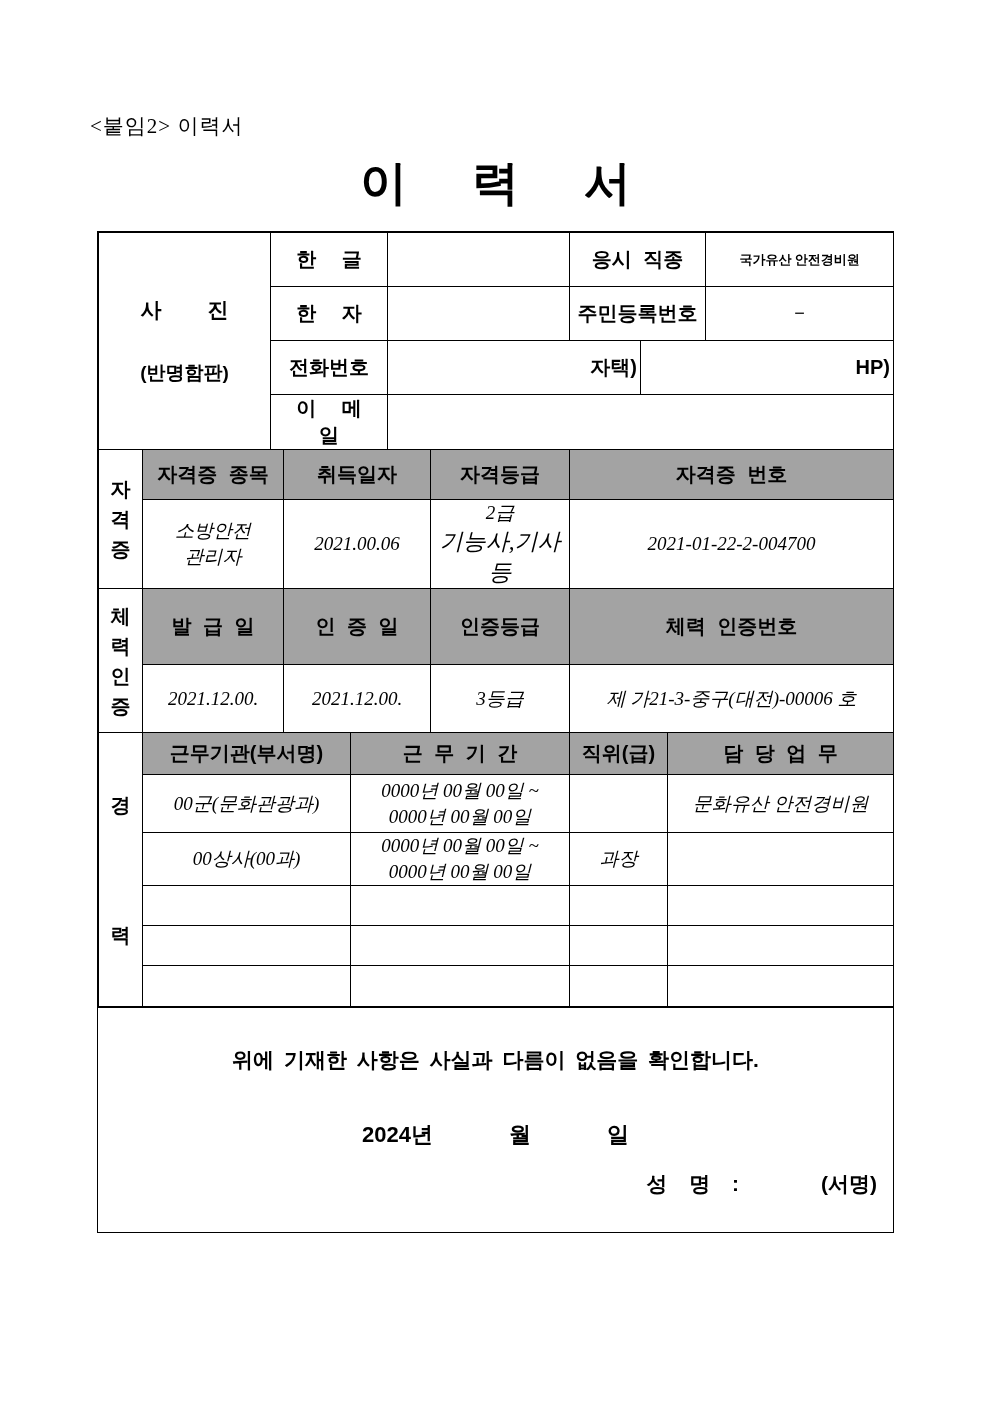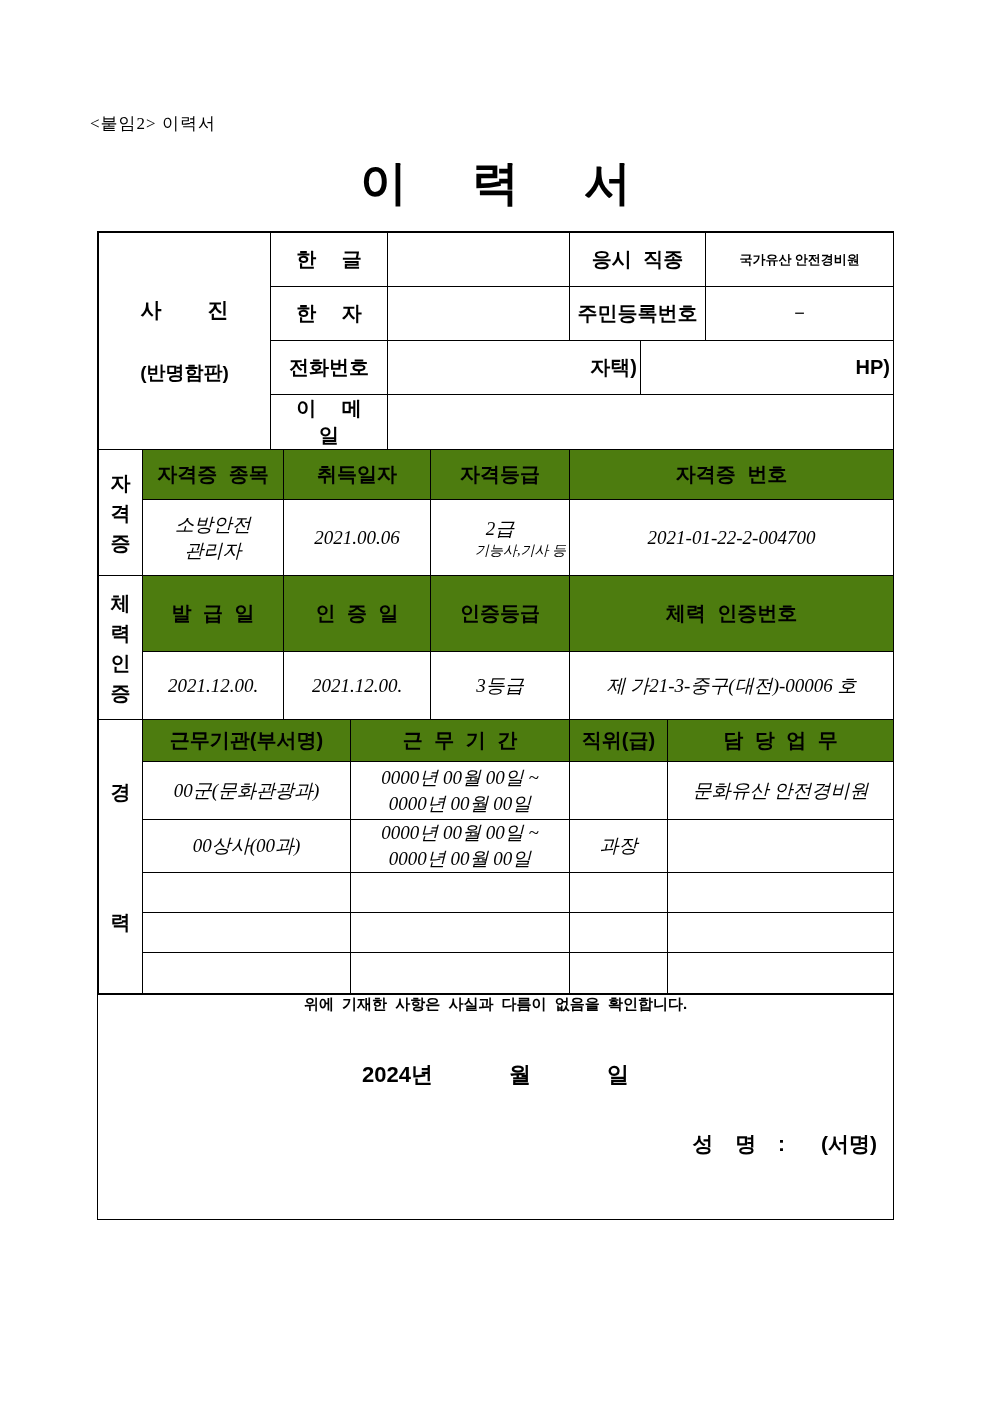--- a/index.html
+++ b/index.html
@@ -3,58 +3,58 @@
 <meta charset="utf-8">
 <style>
   * { box-sizing: border-box; }
   html, body { margin: 0; padding: 0; }
   body {
     width: 992px; height: 1403px; background: #ffffff; color: #000;
     font-family: "Liberation Sans", sans-serif; position: relative;
   }
   .attachment {
     position: absolute; left: 90px; top: 112px;
-    font-family: "Liberation Serif", serif; font-size: 17px; letter-spacing: 1px;
+    font-family: "Liberation Serif", serif; font-size: 21px; letter-spacing: 1px;
   }
   .doc-title {
     position: absolute; left: 98px; top: 152px; width: 795px;
     text-align: center; font-size: 47px; font-weight: bold; word-spacing: 52px;
   }
   .sheet {
     position: absolute; left: 97px; top: 231px; width: 797px;
     border: 1px solid #000;
   }
   table.t { border-collapse: collapse; table-layout: fixed; width: 795px; }
   table.t + table.t { margin-top: -1px; }
   td { border: 1px solid #000; padding: 0 3px; overflow: hidden; vertical-align: middle; }
-  .gray { background: #4d7c0f; }
+  .gray { background: #a3a3a3; }
   .lbl { font-weight: bold; font-size: 20px; text-align: center; word-spacing: 6px; }
   .ws-wide { word-spacing: 20px; }
   .val { font-family: "Liberation Serif", serif; font-style: italic; font-size: 19px; text-align: center; }
-  .val-xs { font-size: 14px; text-align: right; }
+  .val-xs { font-size: 23px; }
   .photo { text-align: center; }
   .photo-main { font-weight: bold; font-size: 21px; word-spacing: 40px; margin-bottom: 12px; }
   .photo-note { font-weight: bold; font-size: 19px; margin-top: 36px; }
   .jobval { font-family: "Liberation Serif", serif; font-weight: bold; font-size: 13px; text-align: center; padding: 0 1px; }
   .dash { font-size: 18px; text-align: center; }
   .prefix { font-weight: bold; font-size: 20px; text-align: right; padding-left: 5px; }
   .vlabel { text-align: center; font-weight: bold; font-size: 20px; padding: 0; }
   .vlabel span { display: block; line-height: 30px; }
   .vlabel-career span + span { margin-top: 100px; }
   
   .h54 { height: 54px; } .h50 { height: 50px; } .h62 { height: 76px; }
   .h68 { height: 68px; } .h42 { height: 42px; } .h58 { height: 58px; padding-left: 46px; }
   .h52 { height: 52px; } .h40 { height: 40px; } .h41 { height: 41px; }
   .footer {
     border-top: 1px solid #000; height: 225px; background: #fff; position: relative;
     font-weight: bold;
   }
-  .confirm-line { text-align: center; font-size: 15px; word-spacing: 4px; }
+  .confirm-line { text-align: center; font-size: 21px; padding-top: 38px; word-spacing: 4px; }
   .date-line { display: flex; justify-content: center; gap: 76px; font-size: 22px; margin-top: 46px; }
-  .name-line { display: flex; justify-content: flex-end; gap: 36px; font-size: 21px; margin-top: 40px; padding-right: 16px; }
+  .name-line { display: flex; justify-content: flex-end; gap: 82px; font-size: 21px; margin-top: 20px; padding-right: 16px; }
   .name-label { word-spacing: 16px; }
 </style>
 </head>
 <body>
 
 <div class="attachment">&lt;붙임2&gt; 이력서</div>
 <div class="doc-title">이 력 서</div>
 
 <div class="sheet">
 

